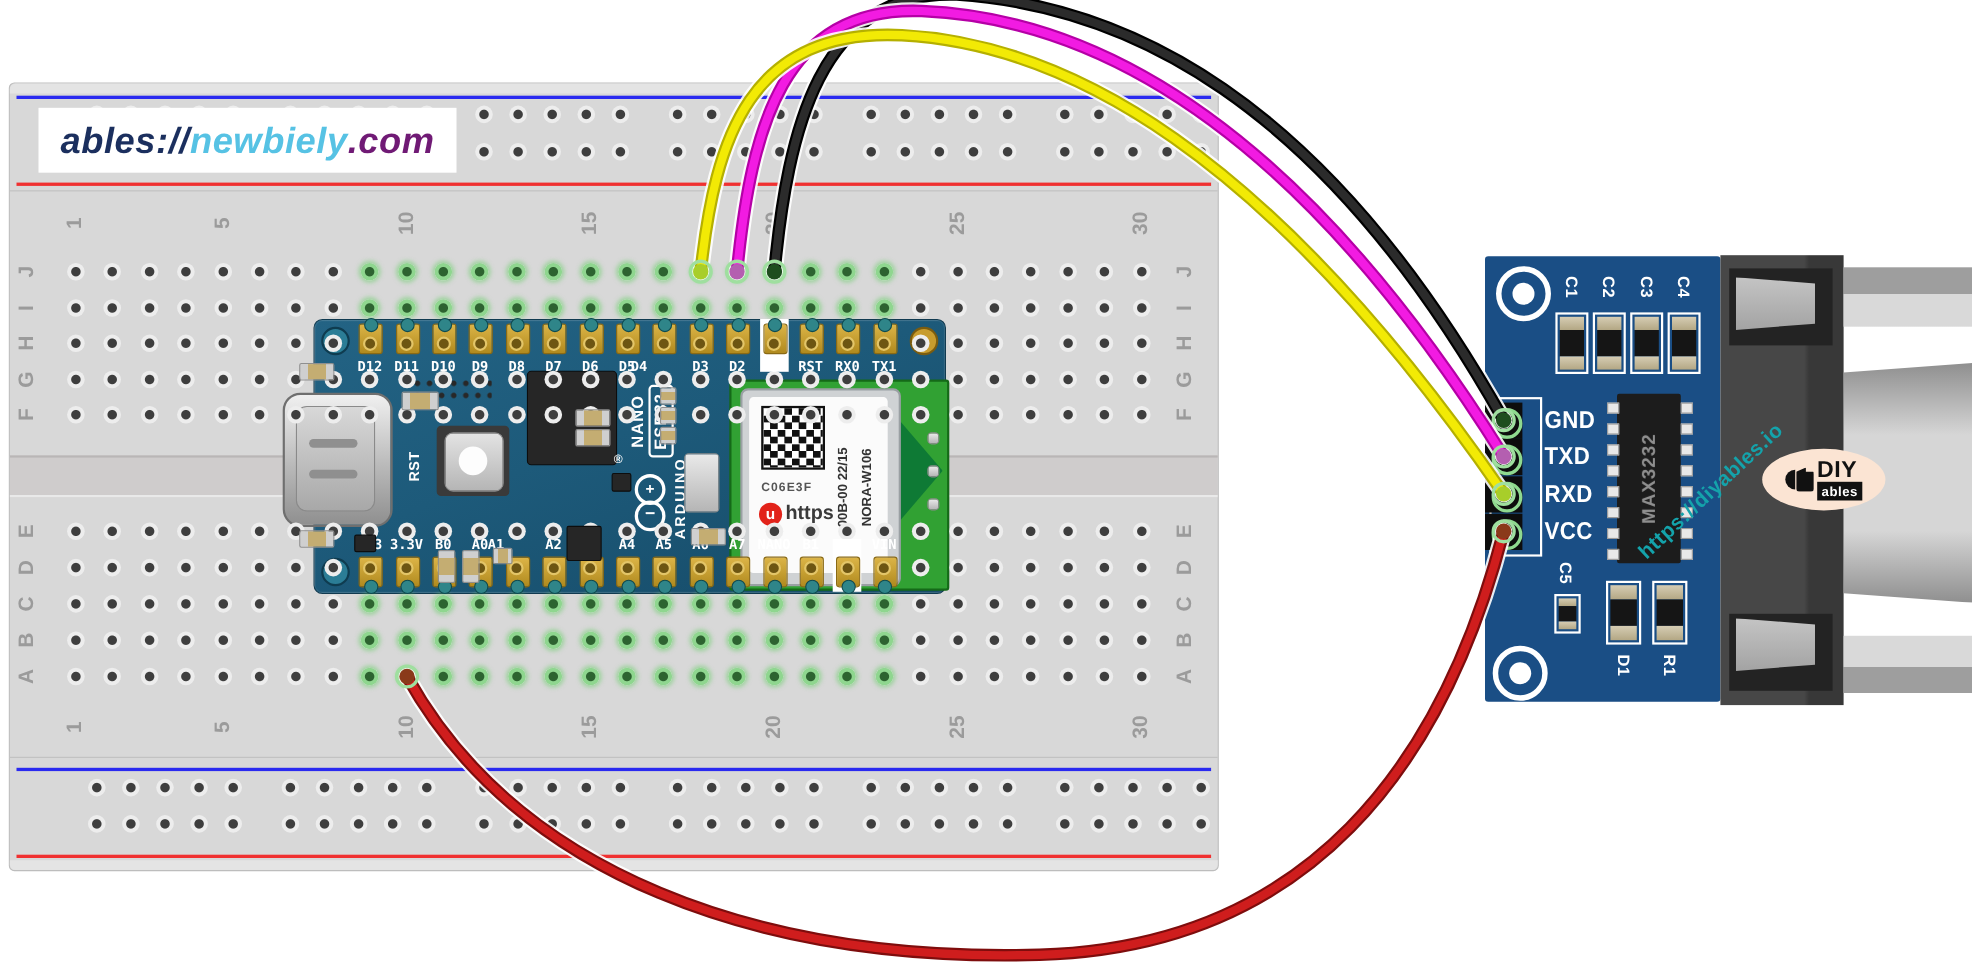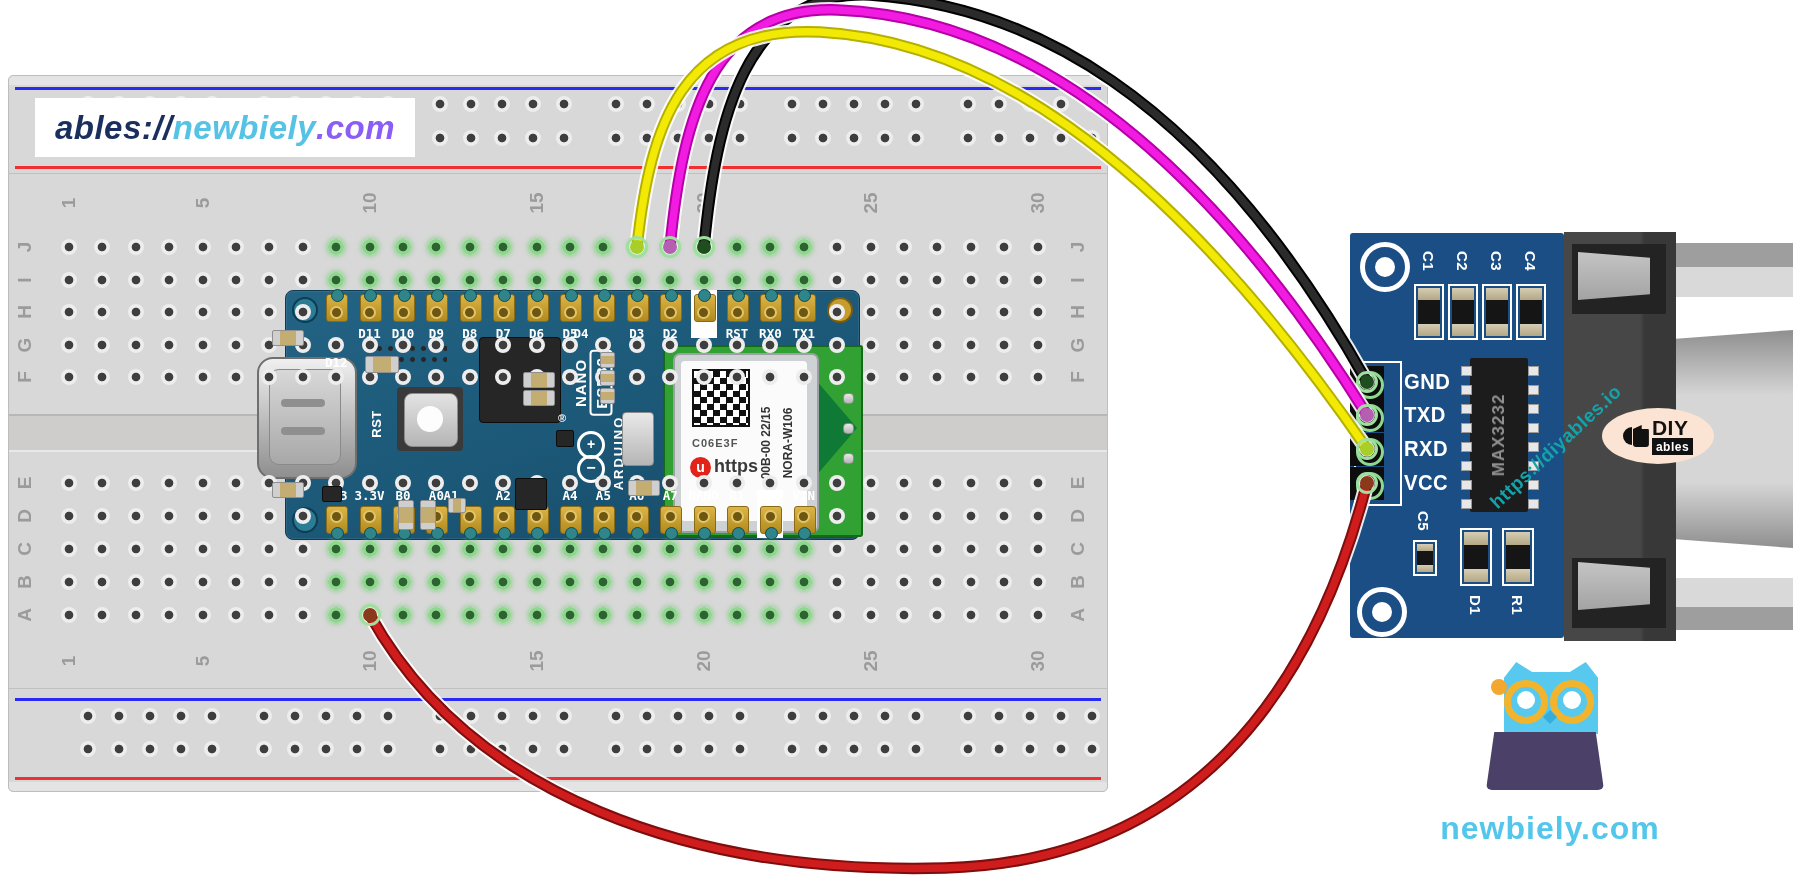--- a/index.html
+++ b/index.html
@@ -257,36 +257,23 @@
         <circle cx="370" cy="615" r="9.5" fill="none" stroke="#9fdf9f" stroke-width="3"></circle>
         <circle cx="370" cy="615" r="7" fill="#8a3a1a"></circle>
         <circle cx="1367" cy="483" r="9.5" fill="none" stroke="#9fdf9f" stroke-width="3"></circle>
         <circle cx="1367" cy="483" r="7" fill="#8a3a1a"></circle>
       </g>
     </svg>
 
   <div id="watermark" style="z-index:9;">
     <span style="color:#1b2f5e;">ables://</span>
       <span style="color:#56c2e4;">newbiely</span>
-      <span style="color:#8b5cf6;">.com</span>
+      <span style="color:#701a75;">.com</span>
   </div>
 
-  <div id="owl-logo" style="z-index:7;">
-    <div id="owl-head"></div>
-    <div class="owl-lens" style="left:64px;">
-      <div class="owl-pupil"></div>
-    </div>
-    <div class="owl-lens" style="left:110px;">
-      <div class="owl-pupil"></div>
-    </div>
-    <div id="owl-beak"></div>
-    <div id="owl-laptop"></div>
-    <div id="owl-laptop-dot"></div>
-    <div id="owl-site">newbiely.com</div>
-  </div>
 
 <div class="hole" style="left: 88px; top: 104px;"></div>
     <div class="hole" style="left: 119px; top: 104px;"></div>
     <div class="hole" style="left: 150px; top: 104px;"></div>
     <div class="hole" style="left: 181px; top: 104px;"></div>
     <div class="hole" style="left: 212px; top: 104px;"></div>
     <div class="hole" style="left: 264px; top: 104px;"></div>
     <div class="hole" style="left: 295px; top: 104px;"></div>
     <div class="hole" style="left: 326px; top: 104px;"></div>
     <div class="hole" style="left: 357px; top: 104px;"></div>
@@ -731,21 +718,21 @@
     <div class="t-cr bb-label" style="left: 536.6px; top: 661px;">15</div>
     <div class="t-cr bb-label" style="left: 703.6px; top: 203px;">20</div>
     <div class="t-cr bb-label" style="left: 703.6px; top: 661px;">20</div>
     <div class="t-cr bb-label" style="left: 870.6px; top: 203px;">25</div>
     <div class="t-cr bb-label" style="left: 870.6px; top: 661px;">25</div>
     <div class="t-cr bb-label" style="left: 1037.6px; top: 203px;">30</div>
     <div class="t-cr bb-label" style="left: 1037.6px; top: 661px;">30</div>
     <div class="pin-tab" style="left: 326.2px; top: 294px;"></div>
     <div class="pin-teal" style="left: 330.7px; top: 288.5px;"></div>
     <div class="pin-tab-hole" style="left: 329.7px; top: 305.5px;"></div>
-    <div class="ard-pin-label" style="left: 336.2px; top: 333px; margin-top: 29px;">D12</div>
+    <div class="ard-pin-label" style="left: 336.2px; top: 333px;">D12</div>
     <div class="pin-tab" style="left: 359.6px; top: 294px;"></div>
     <div class="pin-teal" style="left: 364.1px; top: 288.5px;"></div>
     <div class="pin-tab-hole" style="left: 363.1px; top: 305.5px;"></div>
     <div class="ard-pin-label" style="left: 369.6px; top: 333px;">D11</div>
     <div class="pin-tab" style="left: 393px; top: 294px;"></div>
     <div class="pin-teal" style="left: 397.5px; top: 288.5px;"></div>
     <div class="pin-tab-hole" style="left: 396.5px; top: 305.5px;"></div>
     <div class="ard-pin-label" style="left: 403px; top: 333px;">D10</div>
     <div class="pin-tab" style="left: 426.4px; top: 294px;"></div>
     <div class="pin-teal" style="left: 430.9px; top: 288.5px;"></div>

